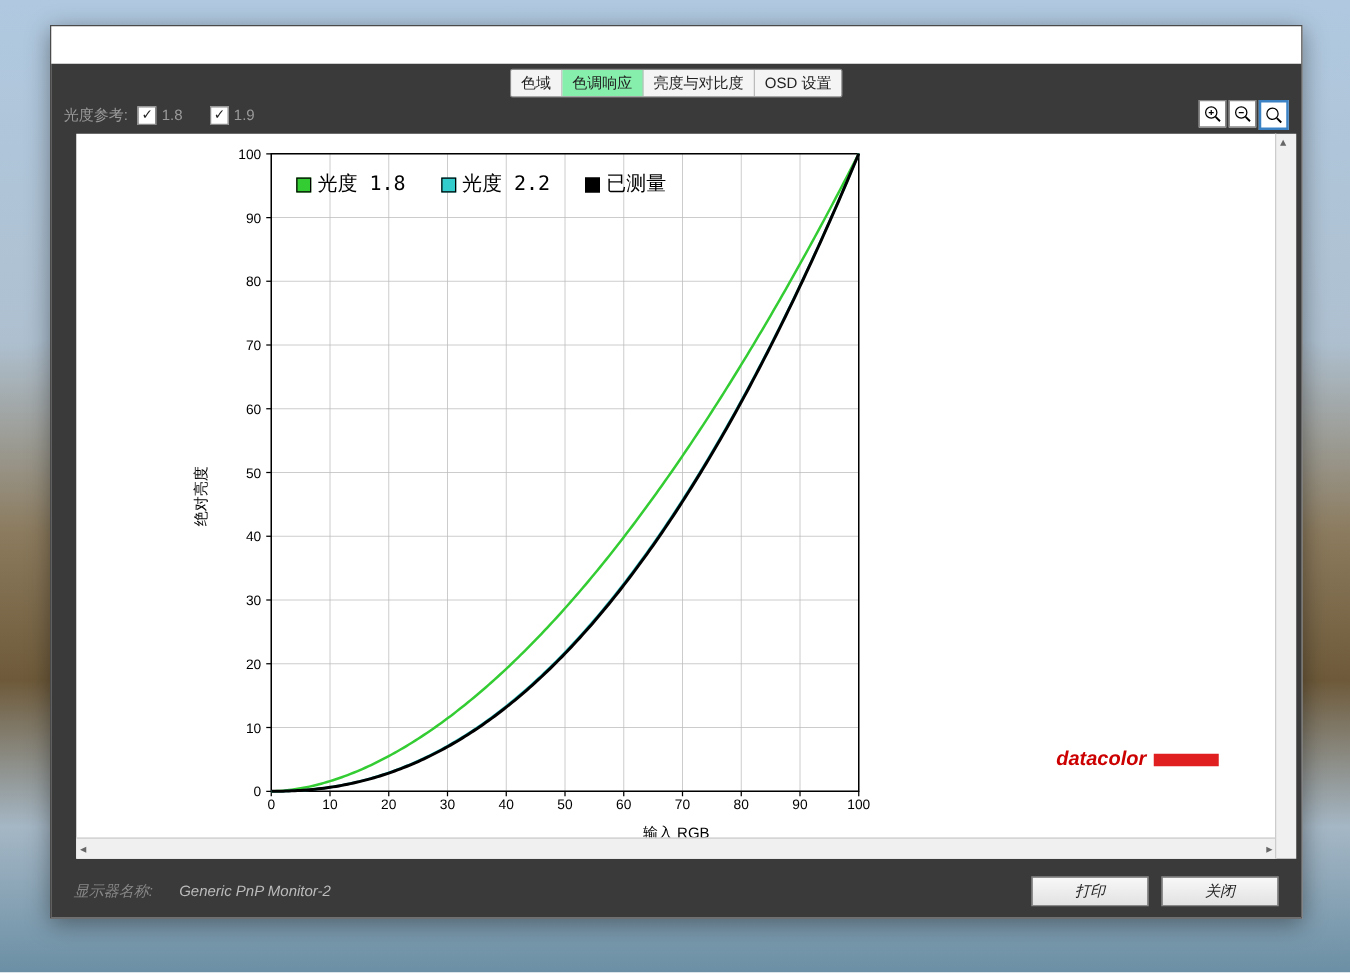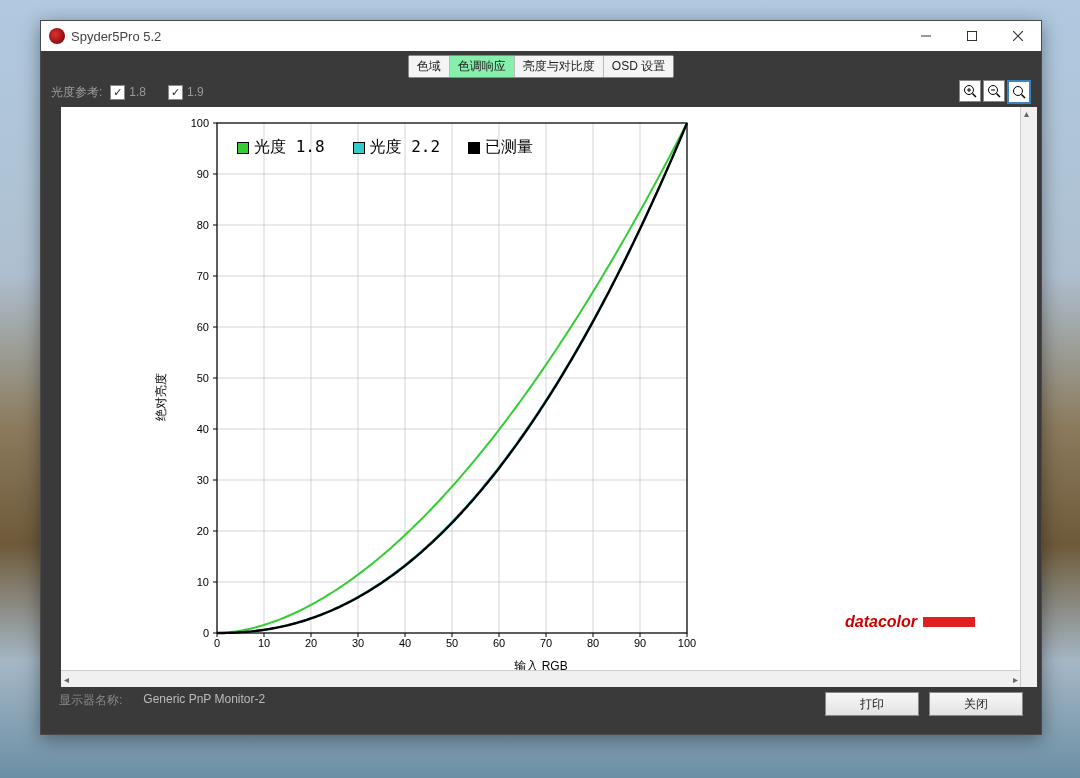--- a/index.html
+++ b/index.html
@@ -25,58 +25,37 @@
 .zbtn{width:20px;height:20px;border:1px solid #888;background:#fff;display:flex;align-items:center;justify-content:center;color:#222;}
 .zbtn.sel{border:2px solid #3a82c4;}
 .chart-wrap{position:absolute;left:20px;right:20px;top:56px;height:580px;background:#fff;color:#000;}
 .chart-inner{position:absolute;left:6px;top:6px;right:6px;bottom:6px;}
 svg{display:block;}
 .axis-title-y{position:absolute;left:94px;top:50%;transform:translate(-50%,-50%) rotate(-90deg);font-size:12px;color:#000;white-space:nowrap;}
 .axis-title-x{position:absolute;left:50%;bottom:6px;transform:translateX(-50%);font-size:12px;color:#000;}
 .legend{position:absolute;left:170px;top:24px;display:flex;gap:28px;font-size:16px;font-family:"SimSun","Microsoft YaHei",monospace;}
 .leg-item{display:flex;align-items:center;gap:5px;}
 .sw{width:10px;height:10px;border:1px solid #000;}
-.brand{position:absolute;right:40px;bottom:50px;display:flex;align-items:center;gap:6px;}
+.brand{position:absolute;right:40px;bottom:64px;display:flex;align-items:center;gap:6px;}
 .brand-txt{font-weight:bold;font-style:italic;font-size:16px;color:#c00;font-family:Arial,sans-serif;}
 .brand-bar{width:52px;height:10px;background:#e02020;}
 .hscroll{position:absolute;left:0;right:0;bottom:0;height:16px;background:#f0f0f0;border-top:1px solid #ccc;display:flex;align-items:center;justify-content:space-between;color:#666;padding:0 3px;font-size:10px;}
 .vscroll{position:absolute;top:56px;right:4px;width:16px;height:580px;background:#f0f0f0;border-left:1px solid #ccc;}
 .vscroll::before{content:"▴";position:absolute;top:1px;left:3px;color:#666;font-size:10px;}
-.footer{position:absolute;left:0;right:0;bottom:0;height:42px;display:flex;padding:0 18px;}
+.footer{position:absolute;left:0;right:0;bottom:0;height:42px;display:flex;align-items:center;padding:0 18px;font-style:italic;}
 .disp-label{color:#888;font-size:12px;}
 .disp-val{color:#bbb;font-size:12px;margin-left:21px;}
 .f-spacer{flex:1;}
 .f-btn{width:92px;height:22px;margin-left:10px;background:linear-gradient(#f8f8f8,#e2e2e2);border:1px solid #888;color:#222;display:flex;align-items:center;justify-content:center;font-size:12px;}
 </style>
 </head>
 <body>
 
 <div class="desktop">
   <div class="window">
-    <div class="titlebar">
-      <div class="tb-icon"></div>
-      <div class="tb-title">Spyder5Pro 5.2</div>
-      <div class="tb-spacer"></div>
-      <div class="tb-btn">
-        <svg width="10" height="10">
-            <line x1="0" y1="5" x2="10" y2="5" stroke="#333" stroke-width="1"></line>
-          </svg>
-      </div>
-      <div class="tb-btn">
-        <svg width="10" height="10">
-            <rect x="0.5" y="0.5" width="9" height="9" fill="none" stroke="#333" stroke-width="1"></rect>
-          </svg>
-      </div>
-      <div class="tb-btn close">
-        <svg width="10" height="10">
-            <line x1="0" y1="0" x2="10" y2="10" stroke="#333" stroke-width="1.2"></line>
-            <line x1="10" y1="0" x2="0" y2="10" stroke="#333" stroke-width="1.2"></line>
-          </svg>
-      </div>
-    </div>
 
     <div class="client">
       <div class="tabs-row">
         <div class="tabs">
           <div class="tab">色域</div>
           <div class="tab active">色调响应</div>
           <div class="tab">亮度与对比度</div>
           <div class="tab">OSD 设置</div>
         </div>
       </div>

